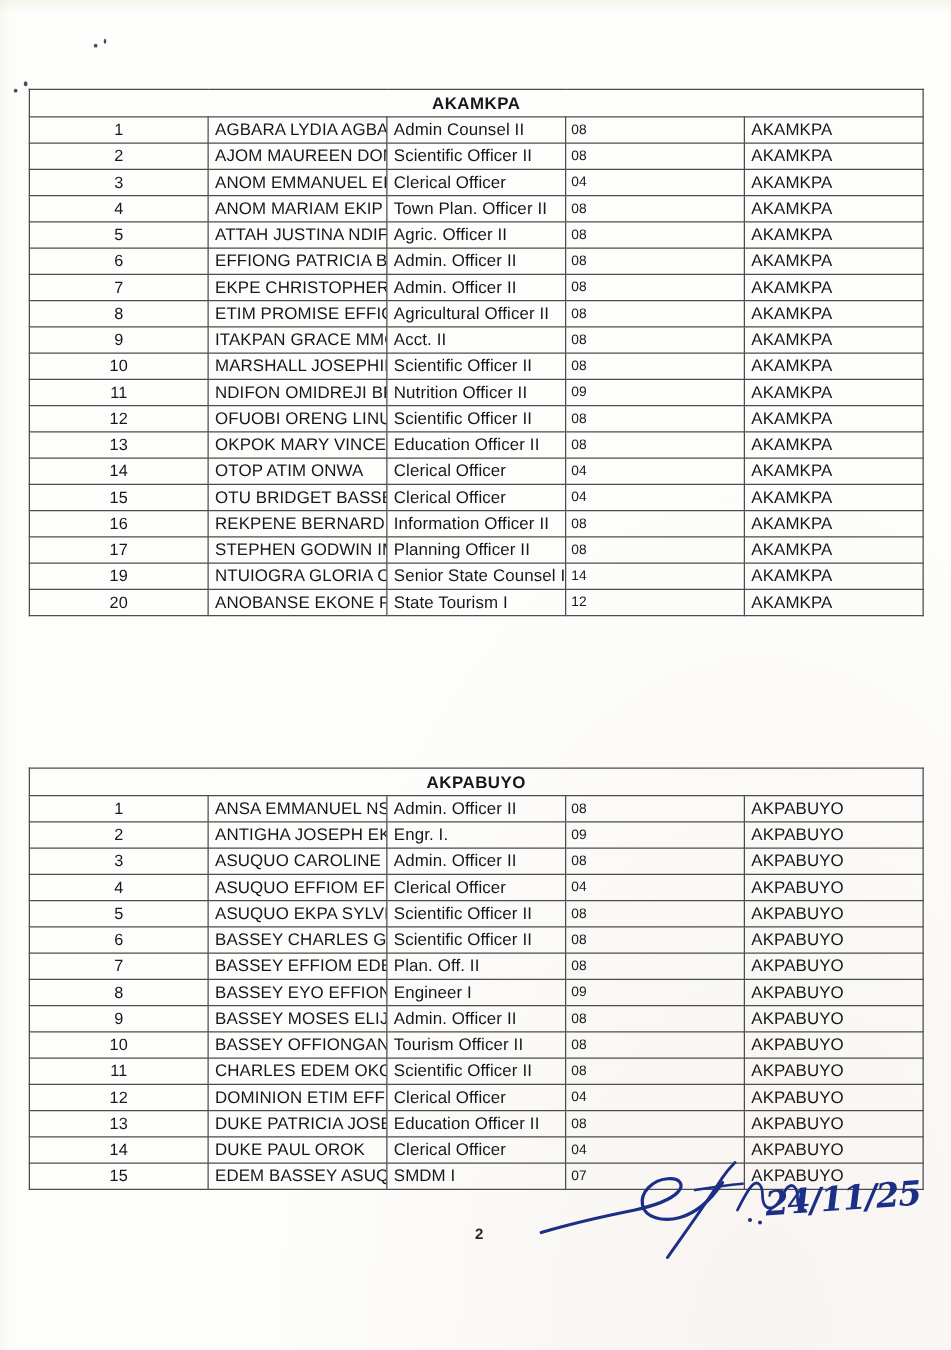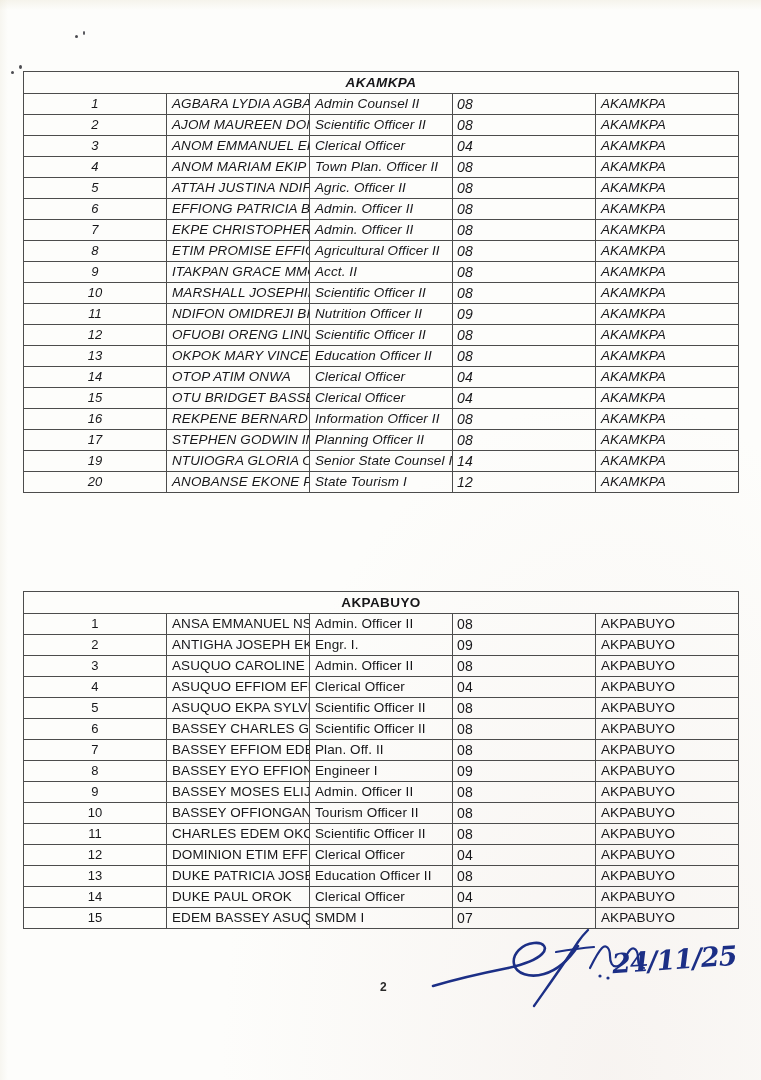--- a/index.html
+++ b/index.html
@@ -54,37 +54,37 @@
     color: #17171a;
   }
   .sheet-table .c-sn {
     width: 40px;
     padding: 0;
     text-align: center;
     font-size: 13px;
   }
   .sheet-table .c-name  { width: 343px; }
   .sheet-table .c-desig { width: 175px; }
-  .sheet-table .c-grade { width: 39px; padding-left: 4px; font-size: 14px; }
+  .sheet-table .c-grade { width: 39px; padding-left: 4px; font-size: 11px; }
   .sheet-table .c-lga   { width: 116px; padding-left: 5px; }
 
   .tbl-title td {
     text-align: center;
     font-weight: bold;
     font-size: 13.5px;
     letter-spacing: .4px;
     height: 21px;
     line-height: 21px;
     padding: 0;
   }
 
   
-  #table-akamkpa { left: 23px; top: 71px; width: 716px; font-style: italic; }
-  
-  #table-akpabuyo { left: 23px; top: 591px; width: 716px; }
+  #table-akamkpa { left: 23px; top: 71px; width: 716px; }
+  
+  #table-akpabuyo { left: 23px; top: 614px; width: 716px; }
 
   
   .page-number {
     position: absolute;
     left: 380px;
     top: 980px;
     font-size: 12px;
     font-weight: bold;
     color: #2a2a2a;
   }

